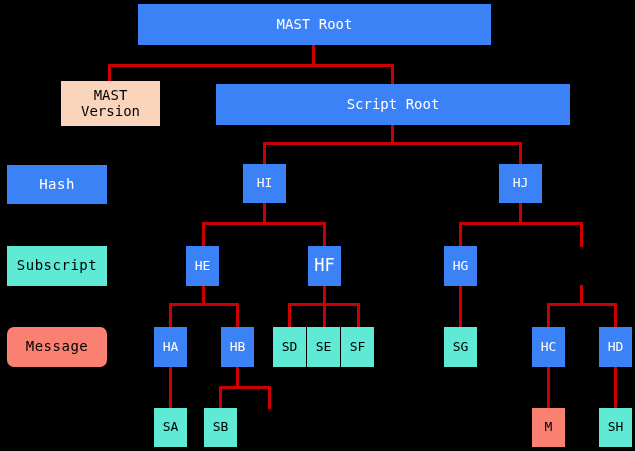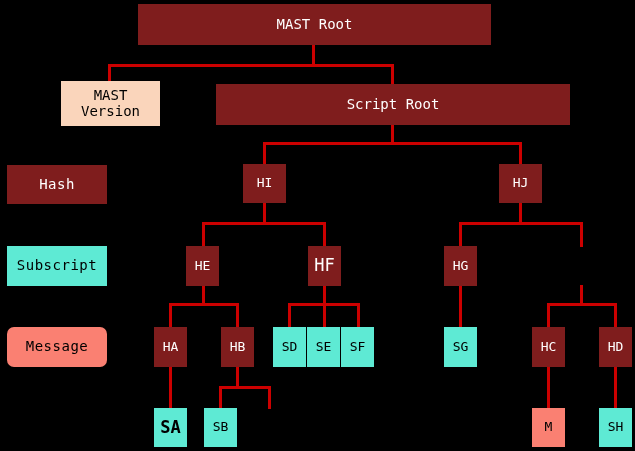--- a/index.html
+++ b/index.html
@@ -20,21 +20,21 @@
     box-sizing: border-box;
     display: flex;
     align-items: center;
     justify-content: center;
     text-align: center;
     line-height: 1.12;
     z-index: 3;
     white-space: pre-line;
   }
   .node.hash {
-    background: #7f1d1d;
+    background: #3b82f6;
     color: #ffffff;
   }
   .node.subscript {
     background: #5eead4;
     color: #000000;
   }
   .node.message {
     background: #fa8072;
     color: #000000;
   }
@@ -131,20 +131,20 @@
 
   <div class="node subscript" style="left:273px; top:327px; width:33px; height:40px; font-size:13px;">SD</div>
   <div class="node subscript" style="left:307px; top:327px; width:33px; height:40px; font-size:13px;">SE</div>
   <div class="node subscript" style="left:341px; top:327px; width:33px; height:40px; font-size:13px;">SF</div>
 
   <div class="node subscript" style="left:444px; top:327px; width:33px; height:40px; font-size:13px;">SG</div>
 
   <div class="node hash" style="left:532px; top:327px; width:33px; height:40px; font-size:13px;">HC</div>
   <div class="node hash" style="left:599px; top:327px; width:33px; height:40px; font-size:13px;">HD</div>
 
-  <div class="node subscript" style="left:154px; top:408px; width:33px; height:39px; font-size:17px;font-weight:bold;">SA</div>
+  <div class="node subscript" style="left:154px; top:408px; width:33px; height:39px; font-size:13px;">SA</div>
   <div class="node subscript" style="left:204px; top:408px; width:33px; height:39px; font-size:13px;">SB</div>
   <div class="node subscript" style="left:238px; top:408px; width:33px; height:39px; font-size:13px;margin-top:44px;">SC</div>
 
   <div class="node message" style="left:532px; top:408px; width:33px; height:39px; font-size:13px;">M</div>
   <div class="node subscript" style="left:599px; top:408px; width:33px; height:39px; font-size:13px;">SH</div>
 
 </div>
 
 </body></html>

